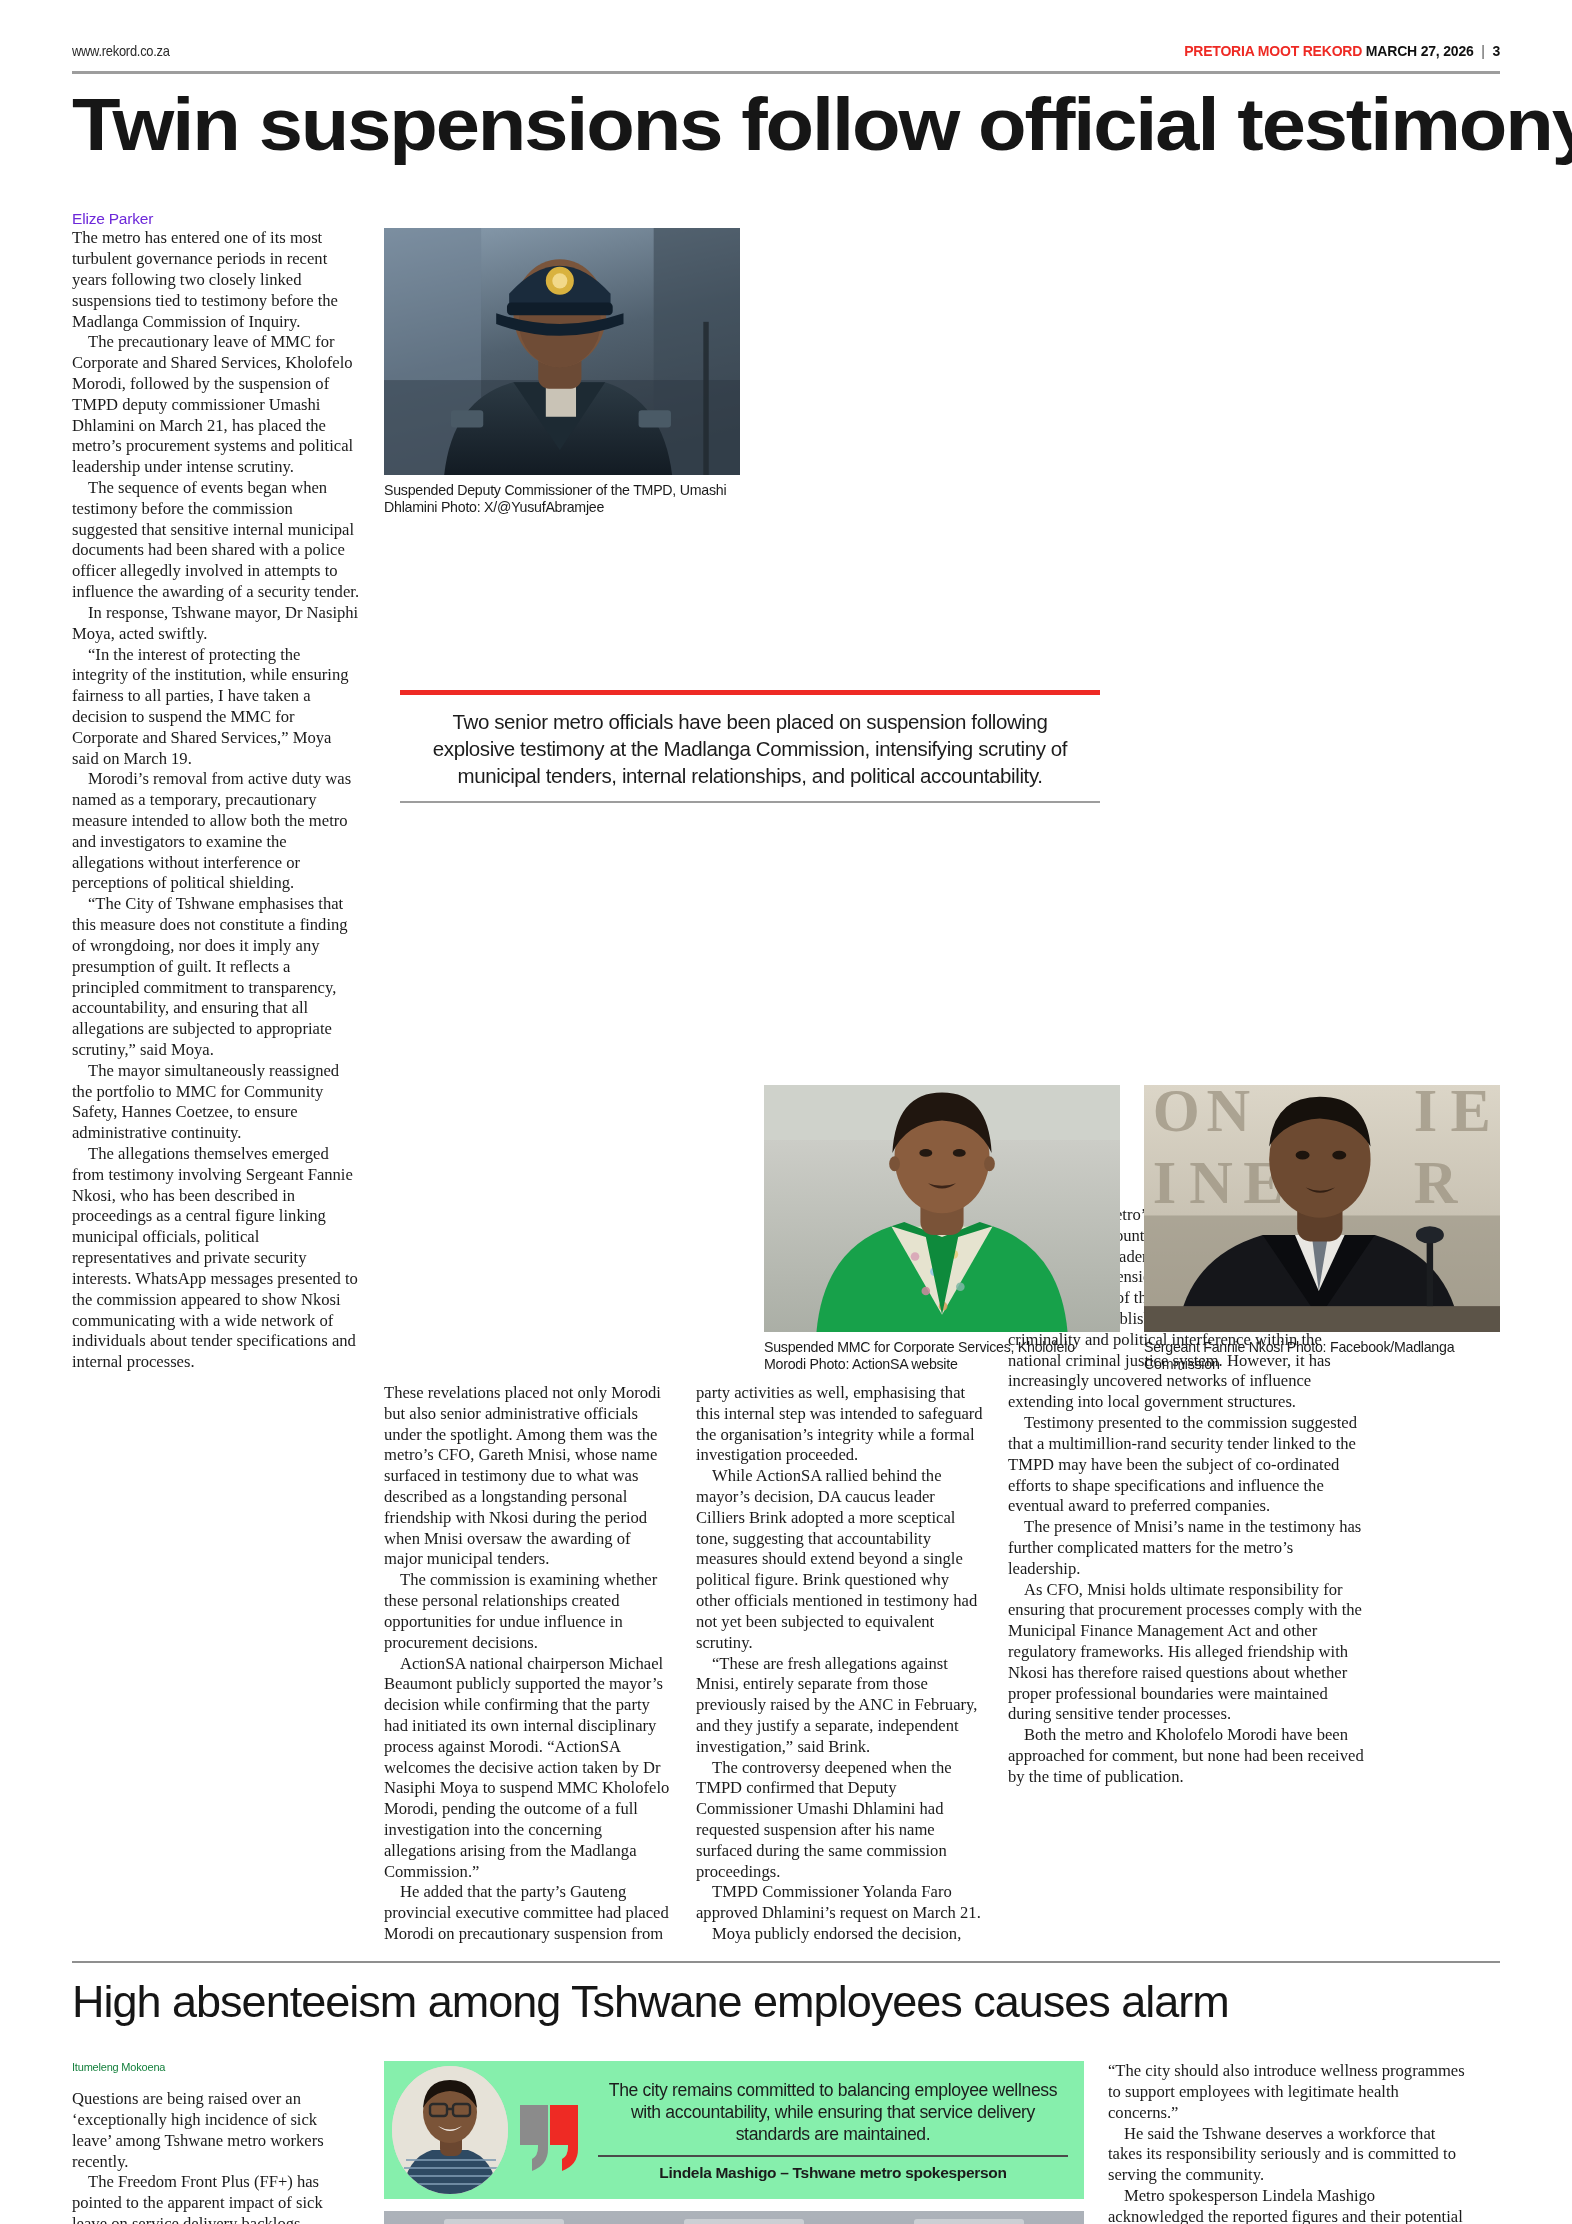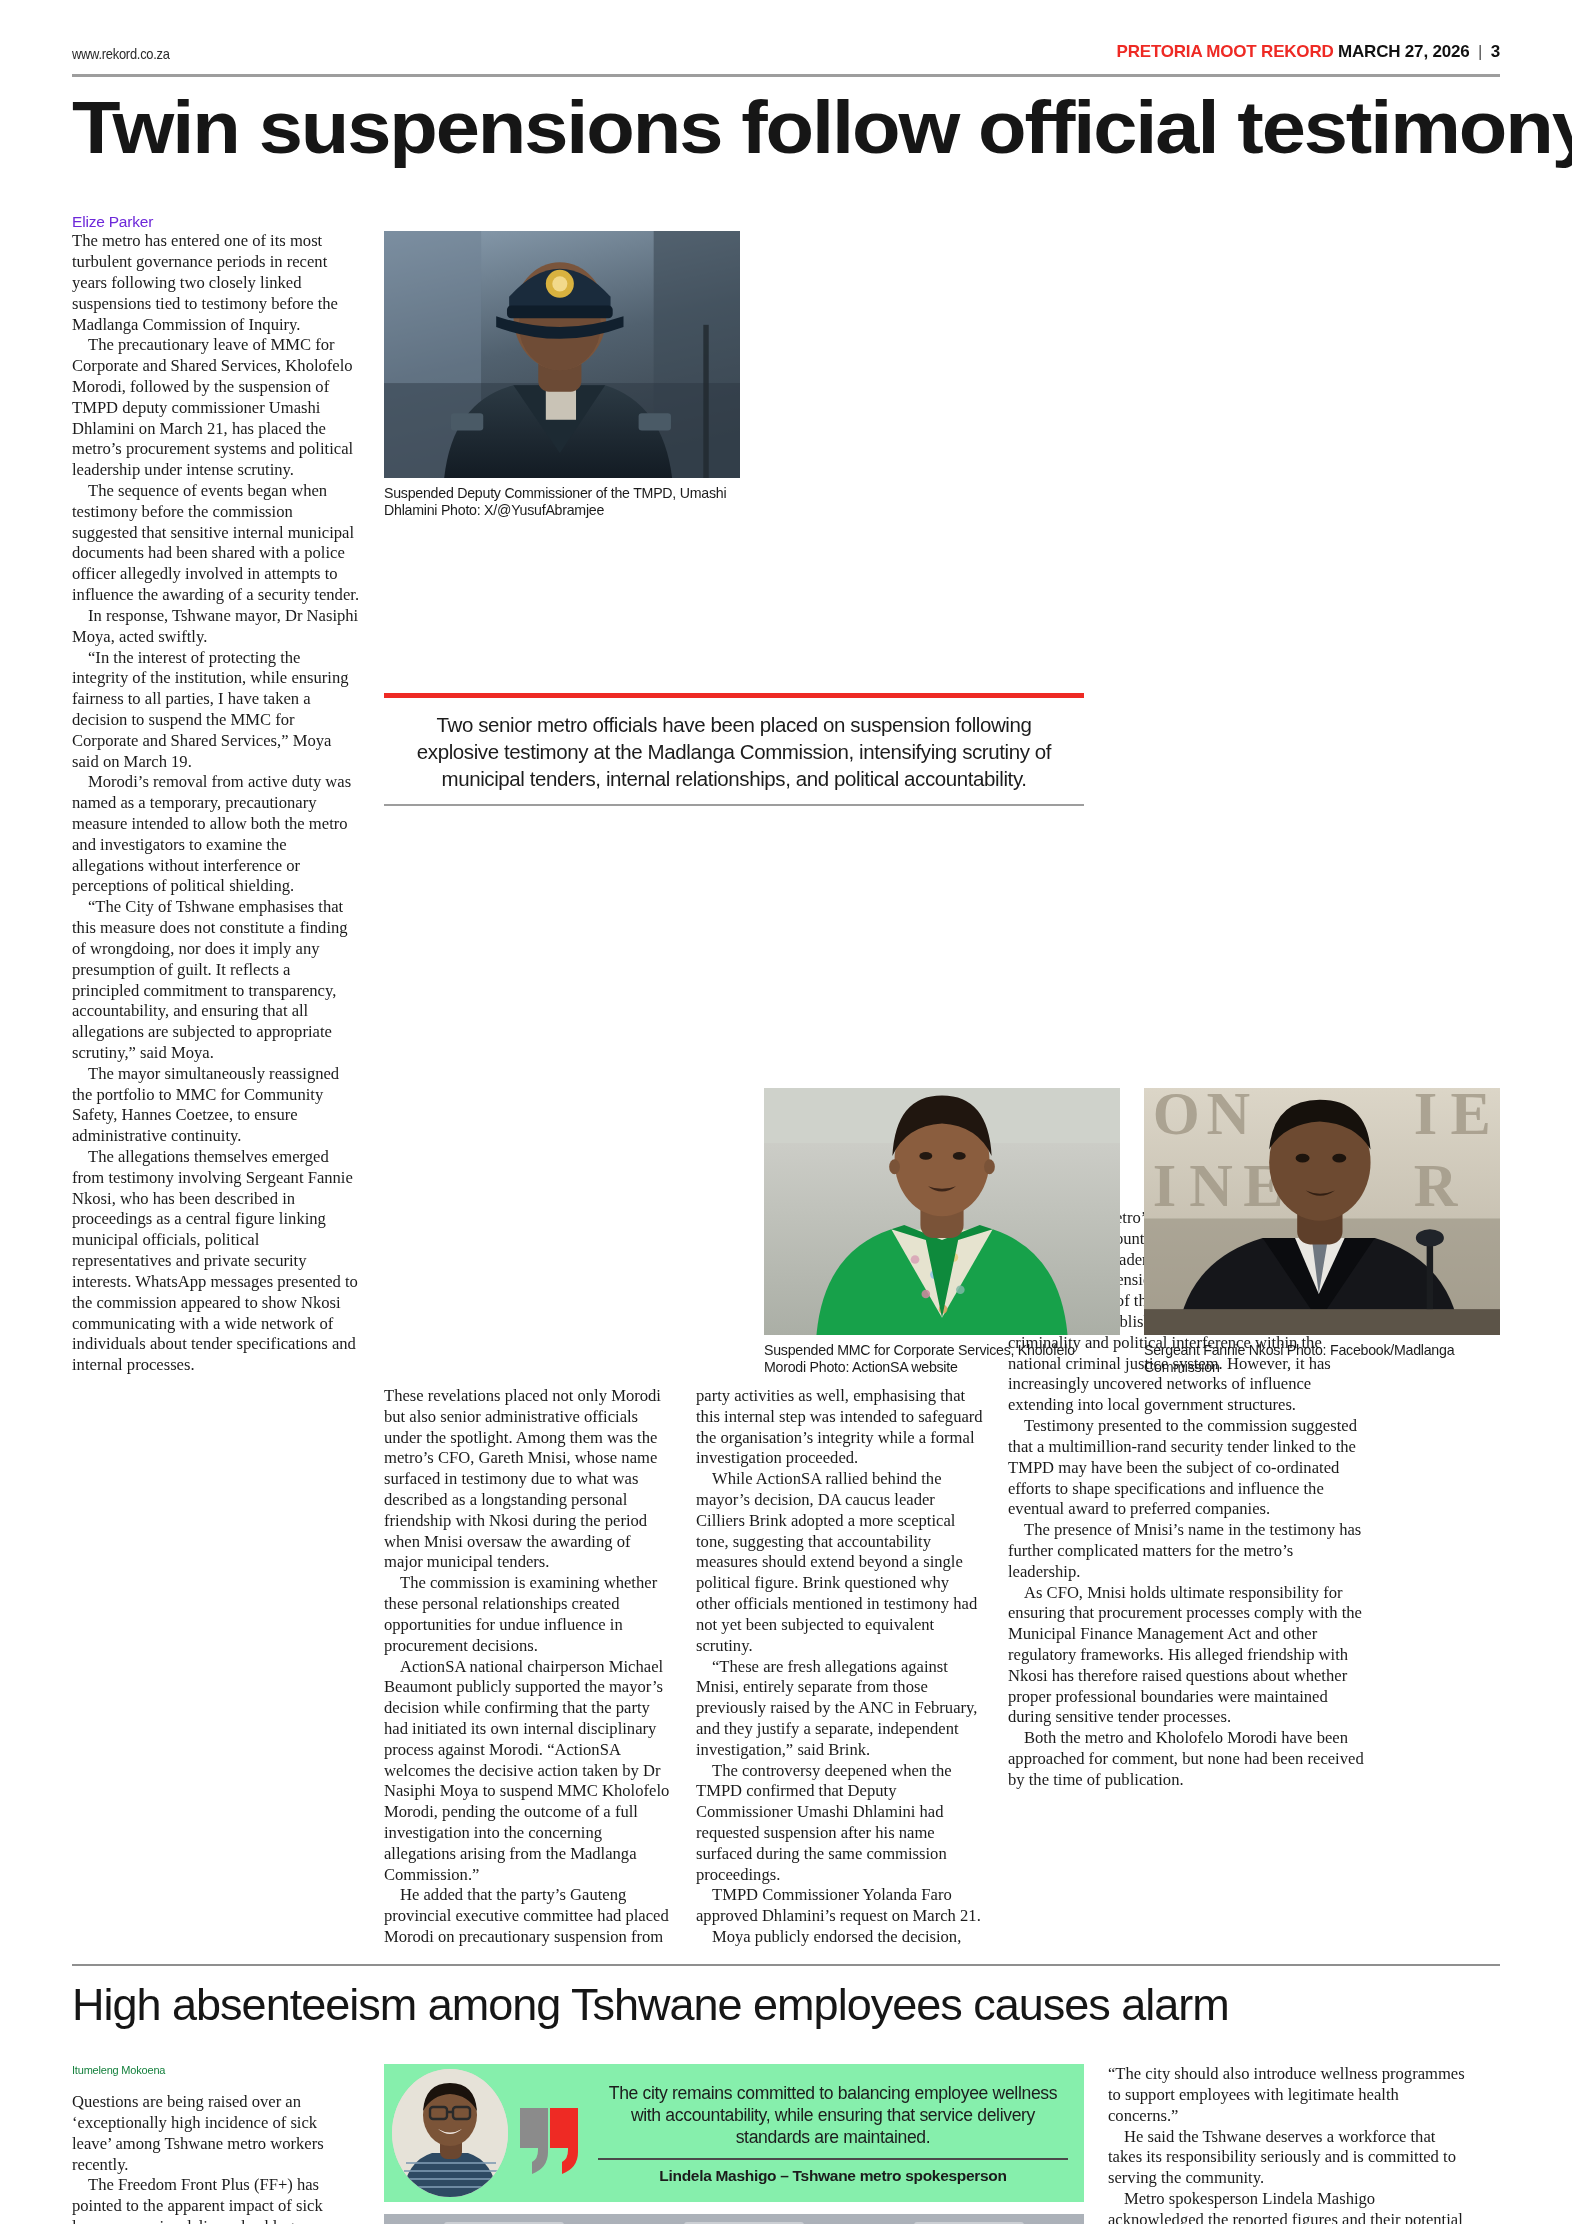--- a/index.html
+++ b/index.html
@@ -8,21 +8,21 @@
     font-family:"Liberation Serif", serif;
     color:#1b1b1b;
     position:relative;
     overflow:hidden;
   }
   .page { width:1572px; height:2224px; position:relative; box-sizing:border-box; padding:0 72px; }
 
   
   .masthead { display:flex; align-items:flex-end; justify-content:space-between; padding-top:42px; }
   .site-url { font-family:"Liberation Sans", sans-serif; font-size:15px; letter-spacing:-0.3px; color:#2a2a2a; transform:scaleX(0.86); transform-origin:left bottom; }
-  .folio { font-family:"Liberation Sans", sans-serif; font-size:17px; font-weight:bold; letter-spacing:-0.2px; white-space:nowrap; }
+  .folio { font-family:"Liberation Sans", sans-serif; font-size:14px; font-weight:bold; letter-spacing:-0.2px; white-space:nowrap; }
   .folio .pub { color:#ee2a24; }
   .folio .date { color:#111; }
   .folio .sep { color:#555; font-weight:normal; padding:0 4px; }
   .rule-thick { height:3px; background:#9d9d9d; margin-top:12px; }
 
   
   .headline {
     font-family:"Liberation Sans", sans-serif;
     font-weight:bold;
     font-size:75px;
@@ -52,21 +52,21 @@
   .photo { width:100%; position:relative; overflow:hidden; background:#888; }
   .photo.p1 { height:247px; }
   .photo.p2 { height:247px; }
   .photo.p3 { height:247px; }
   .cap { font-family:"Liberation Sans", sans-serif; font-size:14.2px; line-height:1.2; margin-top:7px; letter-spacing:-0.25px; color:#1b1b1b; }
   .cap b { font-weight:normal; }
   .cell2 { justify-content:flex-end; }
   .cell3 { justify-content:flex-end; }
 
   
-  .deck-wrap { position:absolute; left:312px; width:700px; top:480px; }
+  .deck-wrap { position:absolute; left:328px; width:700px; top:480px; }
   .deck-rule { height:5px; background:#ee2a24; }
   .deck { font-family:"Liberation Sans", sans-serif; font-size:20.5px; line-height:1.30; text-align:center; padding:14px 10px 12px; letter-spacing:-0.4px; color:#1c1c1c; }
   .deck-rule2 { height:2px; background:#9d9d9d; }
 
   .lower { display:flex; gap:24px; margin-top:10px; }
   .lower .cc { width:288px; flex:0 0 288px; }
 
   .hr-art { height:2px; background:#8f8f8f; margin-top:16px; }
 
   

